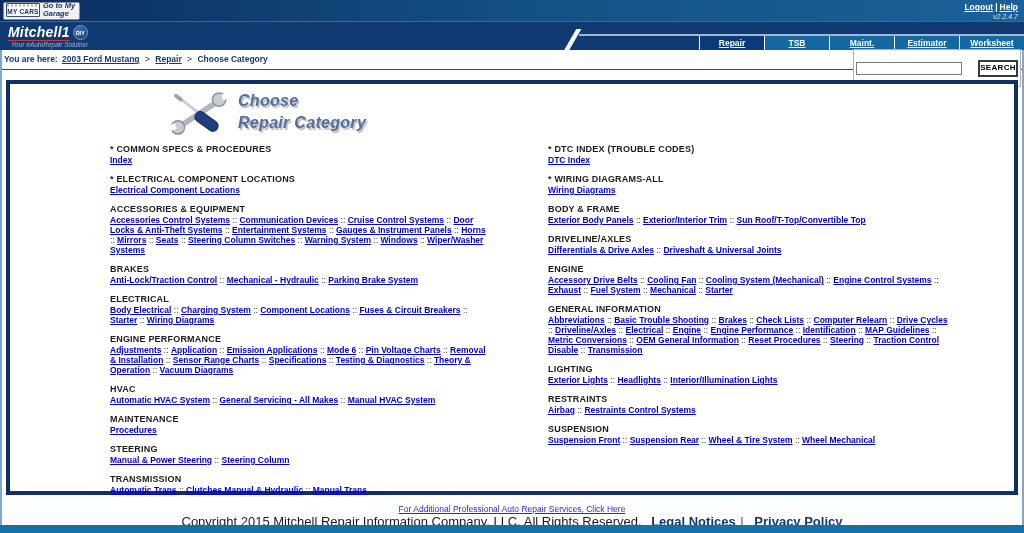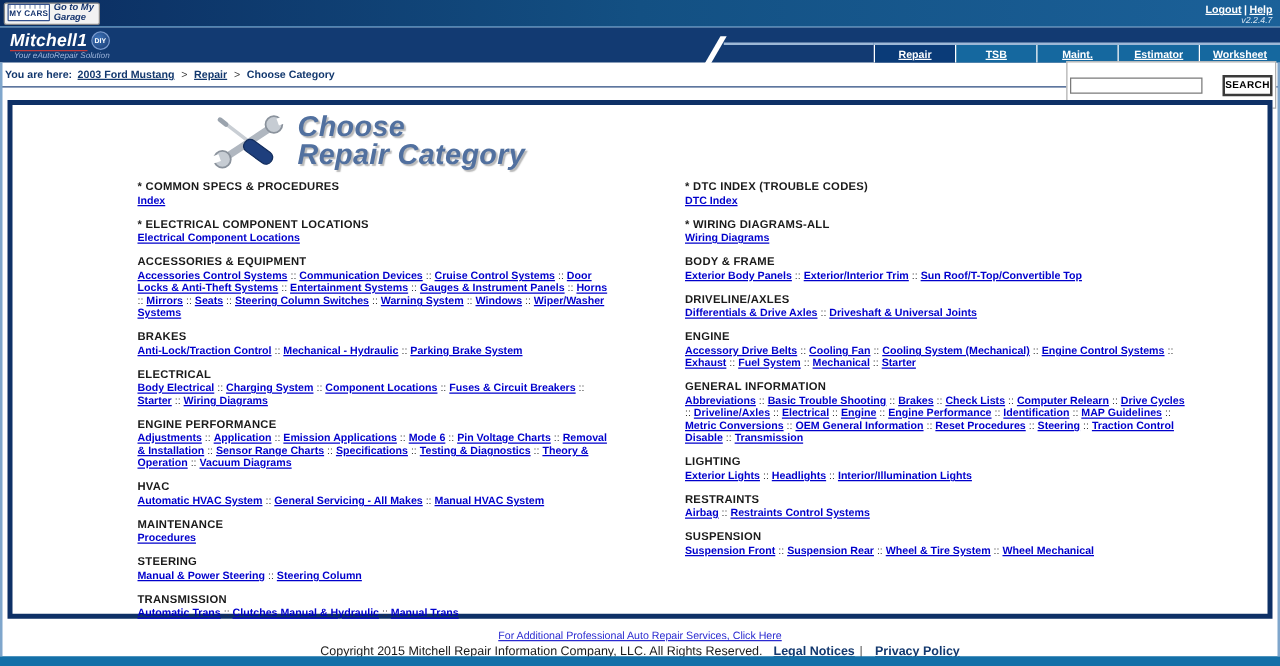--- a/index.html
+++ b/index.html
@@ -47,35 +47,35 @@
   .crumb-current { font-weight:bold; margin-left:2px; }
   .search-box { position:absolute; right:3px; top:-1px; width:168px; height:38px; background:#fff; border:1px solid #b0b0b0;
                 display:flex; align-items:center; justify-content:flex-end; gap:16px; padding:0 2px; }
   .search-input { width:106px; height:13px; border:1px solid #7a7a7a; font-size:9px; font-family:"Liberation Sans", sans-serif; }
   .search-btn { width:46px; height:17px; background:#fff; border:2px solid #3a3a3a; font-size:8px; font-weight:bold;
                 font-family:"Liberation Sans", sans-serif; letter-spacing:0.3px; cursor:pointer; line-height:10px; }
 
   
   .content-box { position:relative; margin:10px 6px 0 6px; height:415px; border:4px solid #0e3066; background:#fff; }
   .title-block { position:absolute; left:158px; top:6px; display:flex; align-items:flex-start; gap:8px; }
-  .title-text { font-size:23px; font-weight:bold; font-style:italic; color:#51709f; line-height:22px;
+  .title-text { font-size:16px; font-weight:bold; font-style:italic; color:#51709f; line-height:22px;
                 text-shadow:1.5px 1.5px 1px #b9b9b9; letter-spacing:0.3px; }
   .columns { position:absolute; left:100px; top:60px; display:flex; }
   .col-left { width:380px; margin-right:58px; }
   .col-right { width:400px; }
   .section { margin-bottom:9px; }
   .sec-title { font-size:9px; font-weight:bold; color:#1a1a1a; letter-spacing:0.2px; margin-bottom:1px; }
   .sec-links { font-size:8.5px; line-height:10px; }
   .cat-link { color:#0000cc; font-weight:bold; text-decoration:underline; cursor:pointer; }
   .sep { color:#333; }
 
   
   .footer { text-align:center; padding-top:3px; }
   .promo { font-size:8.5px; color:#2a2ad0; text-decoration:underline; cursor:pointer; line-height:10px; }
-  .copy-line { font-size:10px; color:#1a1a1a; line-height:9px; margin-top:1px; }
+  .copy-line { font-size:13px; color:#1a1a1a; line-height:9px; margin-top:1px; }
   .legal { color:#13386e; font-weight:bold; text-decoration:underline; cursor:pointer; margin-left:6px; }
   .legal-sep { color:#555; margin:0 1px; }
   .top-link { font-size:9px; font-weight:bold; color:#2b3bb0; text-decoration:underline; cursor:pointer; line-height:10px; }
   .bottom-bar { position:absolute; left:0; right:0; bottom:0; height:8px; background:#1470a8; }
   .edge-left { position:absolute; left:0; top:50px; bottom:8px; width:2px; background:#7fa6cc; }
   .edge-right { position:absolute; right:0; top:50px; bottom:8px; width:2px; background:#7fa6cc; }
 </style>
 </head>
 <body>
 

